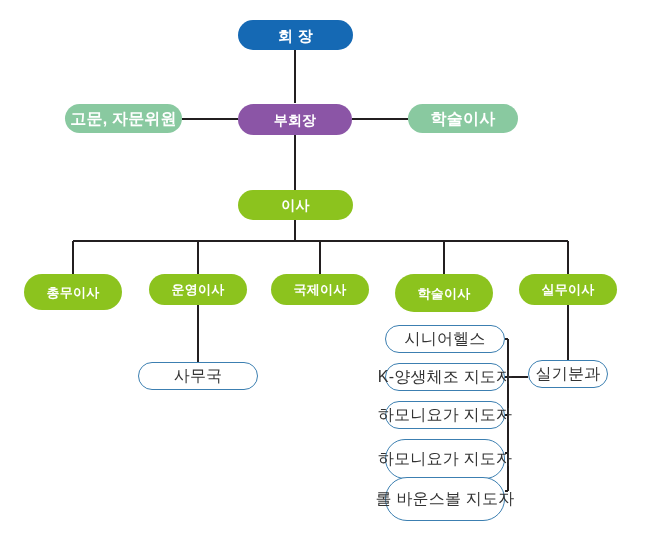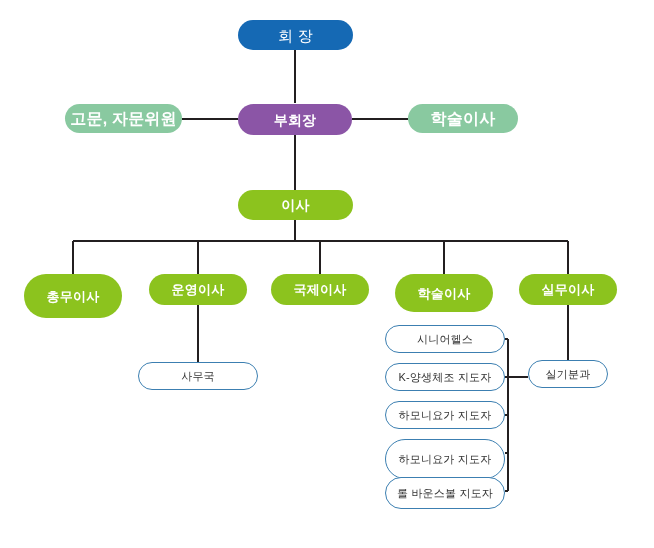--- a/index.html
+++ b/index.html
@@ -47,21 +47,21 @@
   .node-label {
     display: block;
     line-height: 1;
   }
 
   
   .n-president {
     background: #1569b4;
     color: #ffffff;
     font-size: 15px;
-    font-weight: normal;
+    font-weight: bold;
   }
   .n-vice {
     background: #8b55a6;
     color: #ffffff;
     font-size: 14px;
     font-weight: bold;
   }
   .n-sage {
     background: #89c9a0;
     color: #ffffff;
@@ -78,21 +78,21 @@
     background: #8cc31e;
     color: #ffffff;
     font-size: 13px;
     font-weight: bold;
   }
   
   .n-outline {
     background: #ffffff;
     color: #333333;
     border: 1px solid #3c7fb1;
-    font-size: 11px;
+    font-size: 16px;
     font-weight: normal;
   }
 </style>
 </head>
 <body>
 
 <div id="org-chart">
 
   <svg class="connectors" viewBox="0 0 654 548" width="654" height="548">
     <g stroke="#231f20" stroke-width="1.6" fill="none" shape-rendering="crispEdges">
@@ -147,21 +147,21 @@
   </div>
 
   <div class="node n-sage" style="left:408px; top:104px; width:110px; height:29px;">
     <span class="node-label">학술이사</span>
   </div>
 
   <div class="node n-lime" style="left:238px; top:190px; width:115px; height:30px;">
     <span class="node-label">이사</span>
   </div>
 
-  <div class="node n-lime-sm" style="left:24px; top:274px; width:98px; height:44px;">
+  <div class="node n-lime-sm" style="left:24px; top:274px; width:98px; height:36px;">
     <span class="node-label">총무이사</span>
   </div>
 
   <div class="node n-lime-sm" style="left:149px; top:274px; width:98px; height:31px;">
     <span class="node-label">운영이사</span>
   </div>
 
   <div class="node n-lime-sm" style="left:271px; top:274px; width:98px; height:31px;">
     <span class="node-label">국제이사</span>
   </div>
@@ -191,17 +191,17 @@
   </div>
 
   <div class="node n-outline" style="left:385px; top:401px; width:120px; height:28px;">
     <span class="node-label">하모니요가 지도자</span>
   </div>
 
   <div class="node n-outline" style="left:385px; top:439px; width:120px; height:40px;">
     <span class="node-label">하모니요가 지도자</span>
   </div>
 
-  <div class="node n-outline" style="left:385px; top:477px; width:120px; height:32px;justify-content:center;">
+  <div class="node n-outline" style="left:385px; top:477px; width:120px; height:44px;justify-content:center;">
     <span class="node-label">롤 바운스볼 지도자</span>
   </div>
 
 </div>
 
 </body></html>

